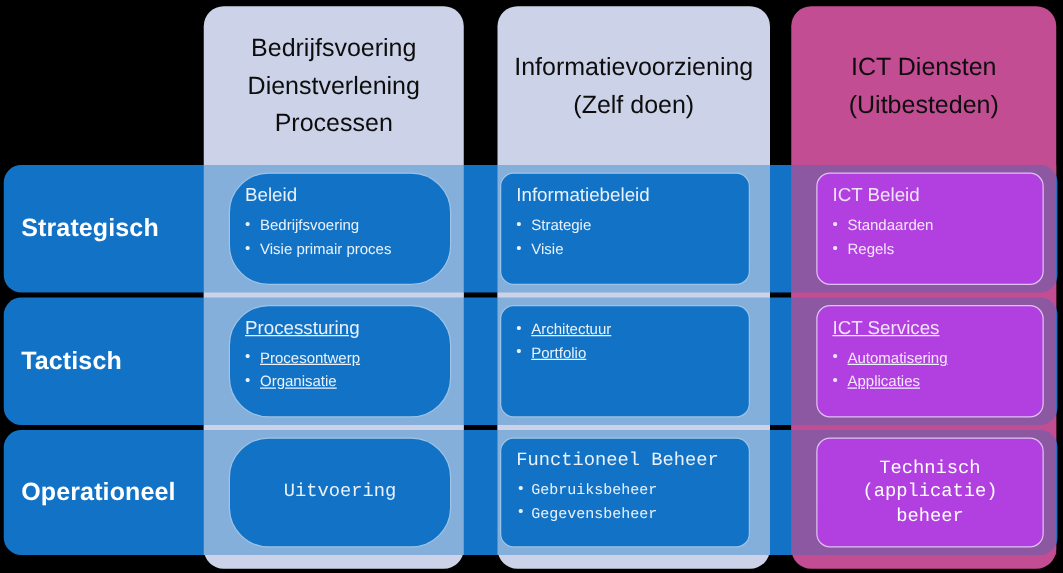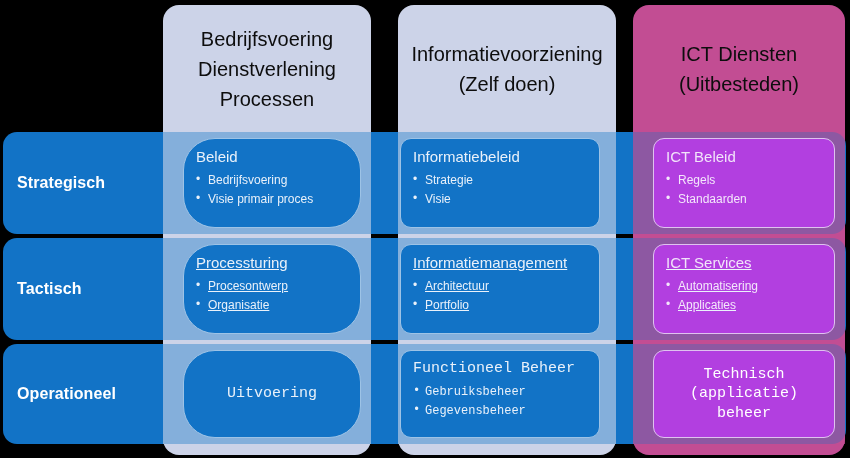--- a/index.html
+++ b/index.html
@@ -65,21 +65,21 @@
   .row-label {
     position: absolute;
     left: 14px;
     top: 0;
     bottom: 0;
     width: 150px;
     display: flex;
     align-items: center;
     color: #ffffff;
     font-weight: bold;
-    font-size: 16px;
+    font-size: 20px;
     letter-spacing: 0.1px;
   }
 
   
   .col-tint {
     position: absolute;
     top: 132px;
     height: 312px;
     z-index: 3;
     pointer-events: none;
@@ -210,35 +210,34 @@
     <div class="card-title">Informatiebeleid</div>
     <ul class="bullets">
       <li>Strategie</li>
       <li>Visie</li>
     </ul>
   </div>
 
   <div class="card purple col3 row1">
     <div class="card-title">ICT Beleid</div>
     <ul class="bullets">
+      <li>Standaarden</li>
       <li>Regels</li>
-      <li>Standaarden</li>
     </ul>
   </div>
 
   <div class="card blue col1 row2">
     <div class="card-title">Processturing</div>
     <ul class="bullets">
       <li>Procesontwerp</li>
       <li>Organisatie</li>
     </ul>
   </div>
 
   <div class="card blue col2 row2">
-    <div class="card-title">Informatiemanagement</div>
     <ul class="bullets">
       <li>Architectuur</li>
       <li>Portfolio</li>
     </ul>
   </div>
 
   <div class="card purple col3 row2">
     <div class="card-title">ICT Services</div>
     <ul class="bullets">
       <li>Automatisering</li>

